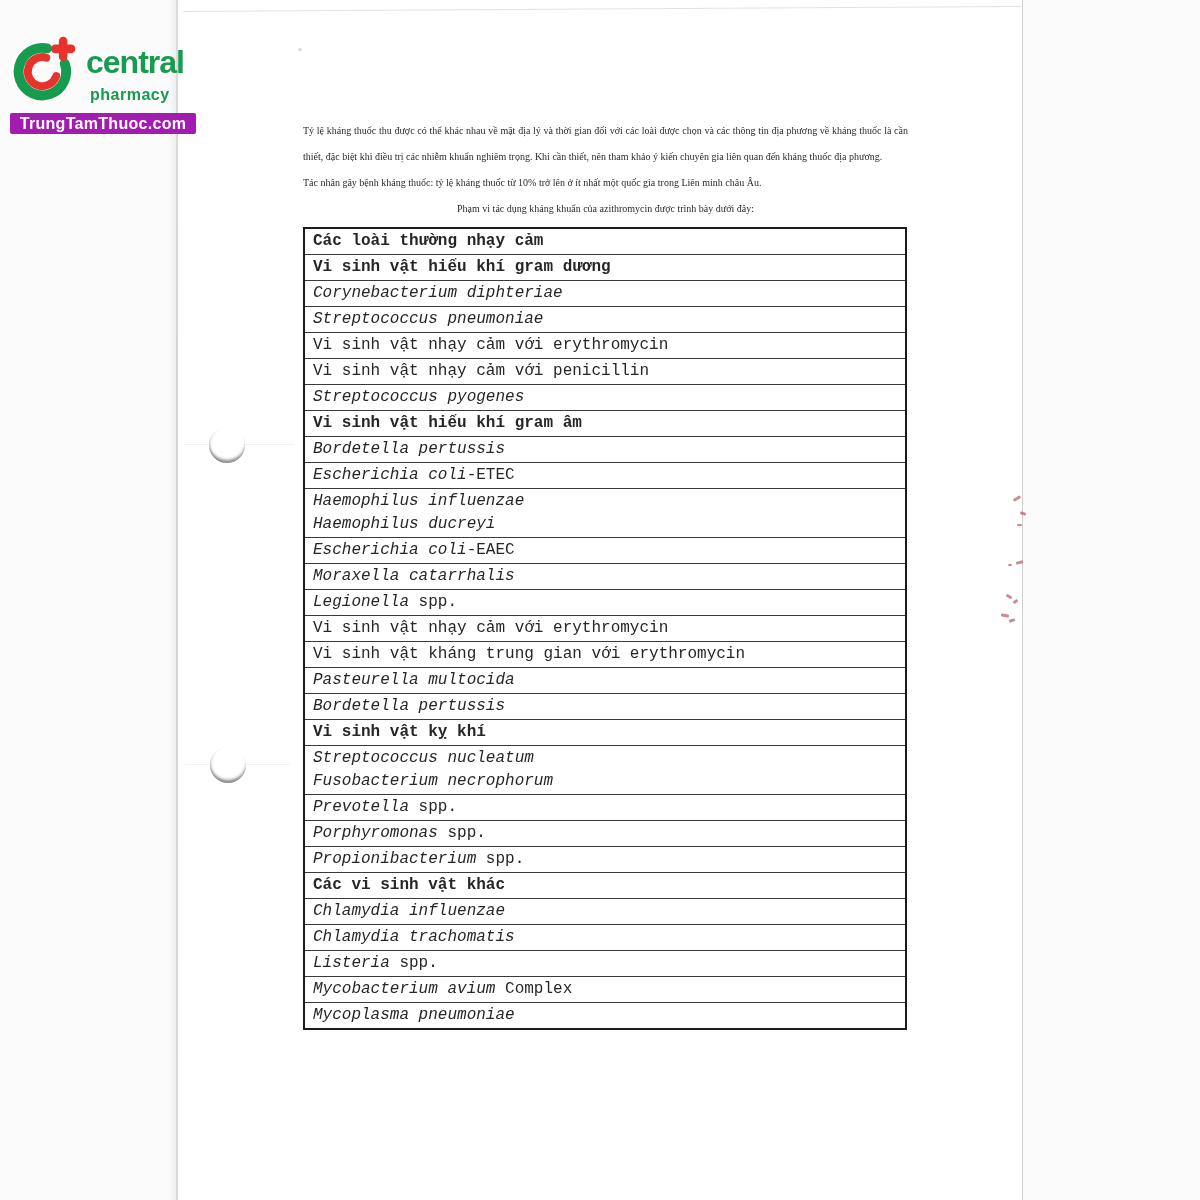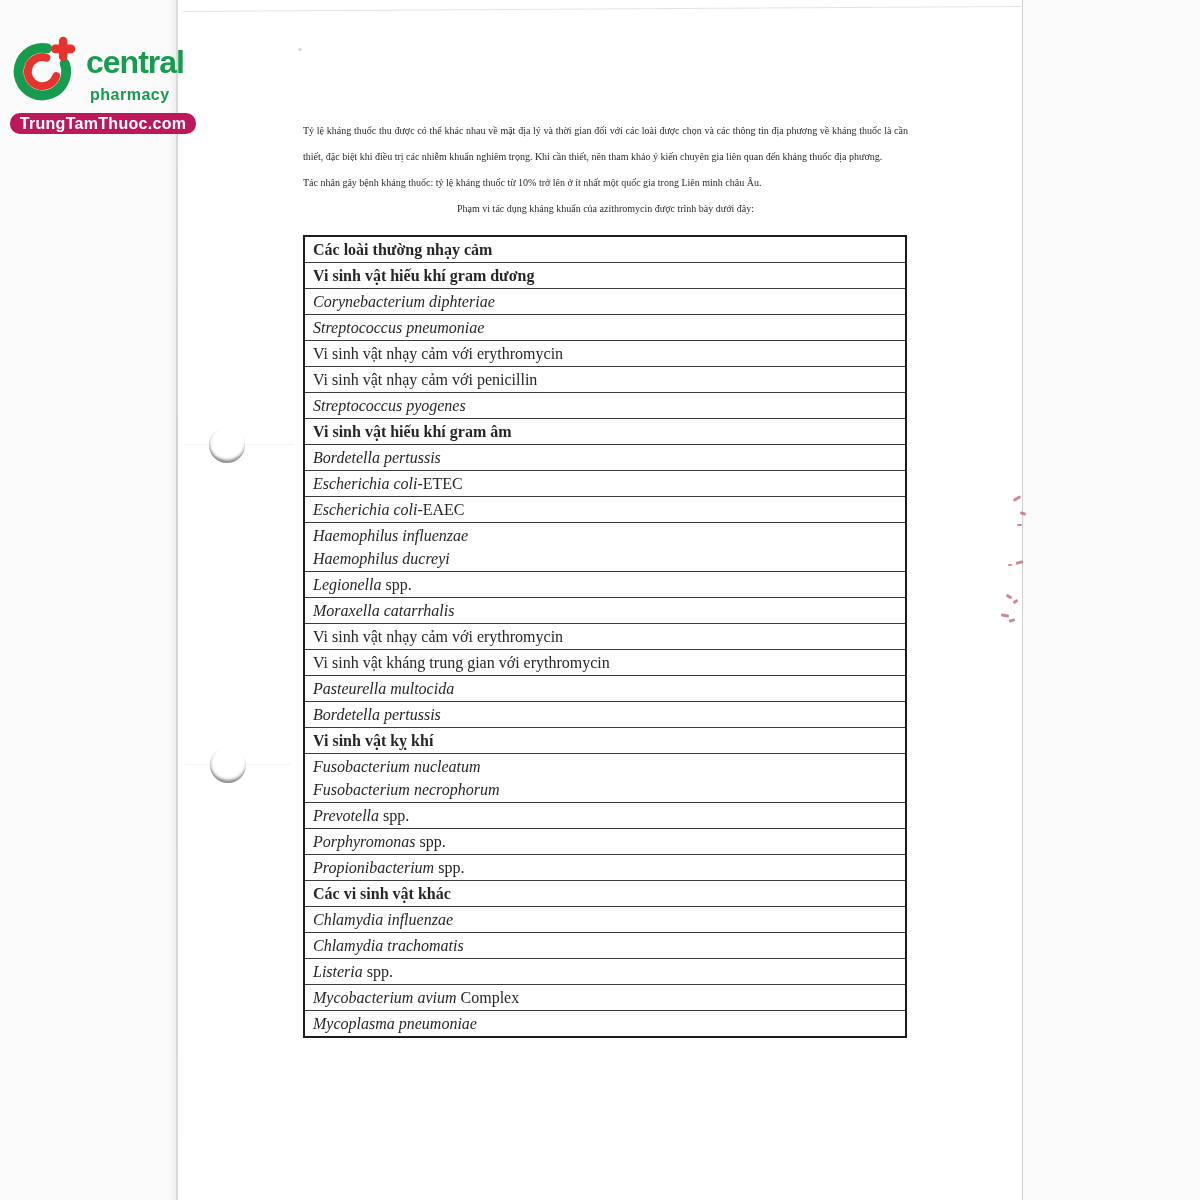--- a/index.html
+++ b/index.html
@@ -29,38 +29,39 @@
     position:absolute;left:76px;top:12px;
     font-family:"Liberation Sans","DejaVu Sans",sans-serif;
     font-weight:bold;font-size:32px;line-height:1;color:#169b4f;letter-spacing:-1px;
   }
   .brand-tagline{
     position:absolute;left:80px;top:53px;
     font-family:"Liberation Sans","DejaVu Sans",sans-serif;
     font-weight:bold;font-size:16px;line-height:1;color:#169b4f;letter-spacing:0.5px;
   }
   .brand-pill{
-    position:absolute;left:0px;top:79px;width:186px;height:21px;border-radius:10px;
-    background:#be185d;color:#ffffff;text-align:center;
+    position:absolute;left:0px;top:79px;width:186px;height:21px;border-radius:2px;
+    background:#a21caf;color:#ffffff;text-align:center;
     font-family:"Liberation Sans","DejaVu Sans",sans-serif;
     font-weight:bold;font-size:16px;line-height:21px;letter-spacing:0.3px;
   }
 
   
   .content{position:absolute;left:303px;top:118px;width:605px;}
   .content p{
     margin:0;font-size:10px;line-height:26px;text-align:justify;
     color:#2a2a2a;
   }
   .content p.last{text-align:center;}
 
   .stable{
-    margin-top:13px;width:600px;
+    margin-top:5px;width:600px;
     border:2.5px solid #1c1c1c;
     background:#fff;
+    font-family:Liberation Mono, monospace;
   }
   .trow{border-bottom:1.5px solid #3a3a3a;padding:1px 0 1px 8px;}
   .trow:last-child{border-bottom:none;}
   .tline{height:23px;line-height:23px;font-size:16px;white-space:nowrap;}
   .trow.bold .tline{font-weight:bold;font-size:16px;}
   .it{font-style:italic;}
 
   
   .punch{
     position:absolute;width:36px;height:36px;border-radius:50%;background:#ffffff;
@@ -126,49 +127,49 @@
         <div class="trow bold">
           <div class="tline"><span>Vi sinh vật hiếu khí gram âm</span></div>
         </div>
         <div class="trow">
           <div class="tline"><span class="it">Bordetella pertussis</span></div>
         </div>
         <div class="trow">
           <div class="tline"><span class="it">Escherichia coli</span><span>-ETEC</span></div>
         </div>
         <div class="trow">
-          <div class="tline"><span class="it">Escherichia coli</span><span>-EAEC</span></div>
-        </div>
-        <div class="trow">
           <div class="tline"><span class="it">Haemophilus influenzae</span></div>
           <div class="tline"><span class="it">Haemophilus ducreyi</span></div>
         </div>
         <div class="trow">
+          <div class="tline"><span class="it">Escherichia coli</span><span>-EAEC</span></div>
+        </div>
+        <div class="trow">
+          <div class="tline"><span class="it">Moraxella catarrhalis</span></div>
+        </div>
+        <div class="trow">
           <div class="tline"><span class="it">Legionella</span><span> spp.</span></div>
         </div>
         <div class="trow">
-          <div class="tline"><span class="it">Moraxella catarrhalis</span></div>
-        </div>
-        <div class="trow">
           <div class="tline"><span>Vi sinh vật nhạy cảm với erythromycin</span></div>
         </div>
         <div class="trow">
           <div class="tline"><span>Vi sinh vật kháng trung gian với erythromycin</span></div>
         </div>
         <div class="trow">
           <div class="tline"><span class="it">Pasteurella multocida</span></div>
         </div>
         <div class="trow">
           <div class="tline"><span class="it">Bordetella pertussis</span></div>
         </div>
         <div class="trow bold">
           <div class="tline"><span>Vi sinh vật kỵ khí</span></div>
         </div>
         <div class="trow">
-          <div class="tline"><span class="it">Fusobacterium nucleatum</span></div>
+          <div class="tline"><span class="it">Streptococcus nucleatum</span></div>
           <div class="tline"><span class="it">Fusobacterium necrophorum</span></div>
         </div>
         <div class="trow">
           <div class="tline"><span class="it">Prevotella</span><span> spp.</span></div>
         </div>
         <div class="trow">
           <div class="tline"><span class="it">Porphyromonas</span><span> spp.</span></div>
         </div>
         <div class="trow">
           <div class="tline"><span class="it">Propionibacterium</span><span> spp.</span></div>

